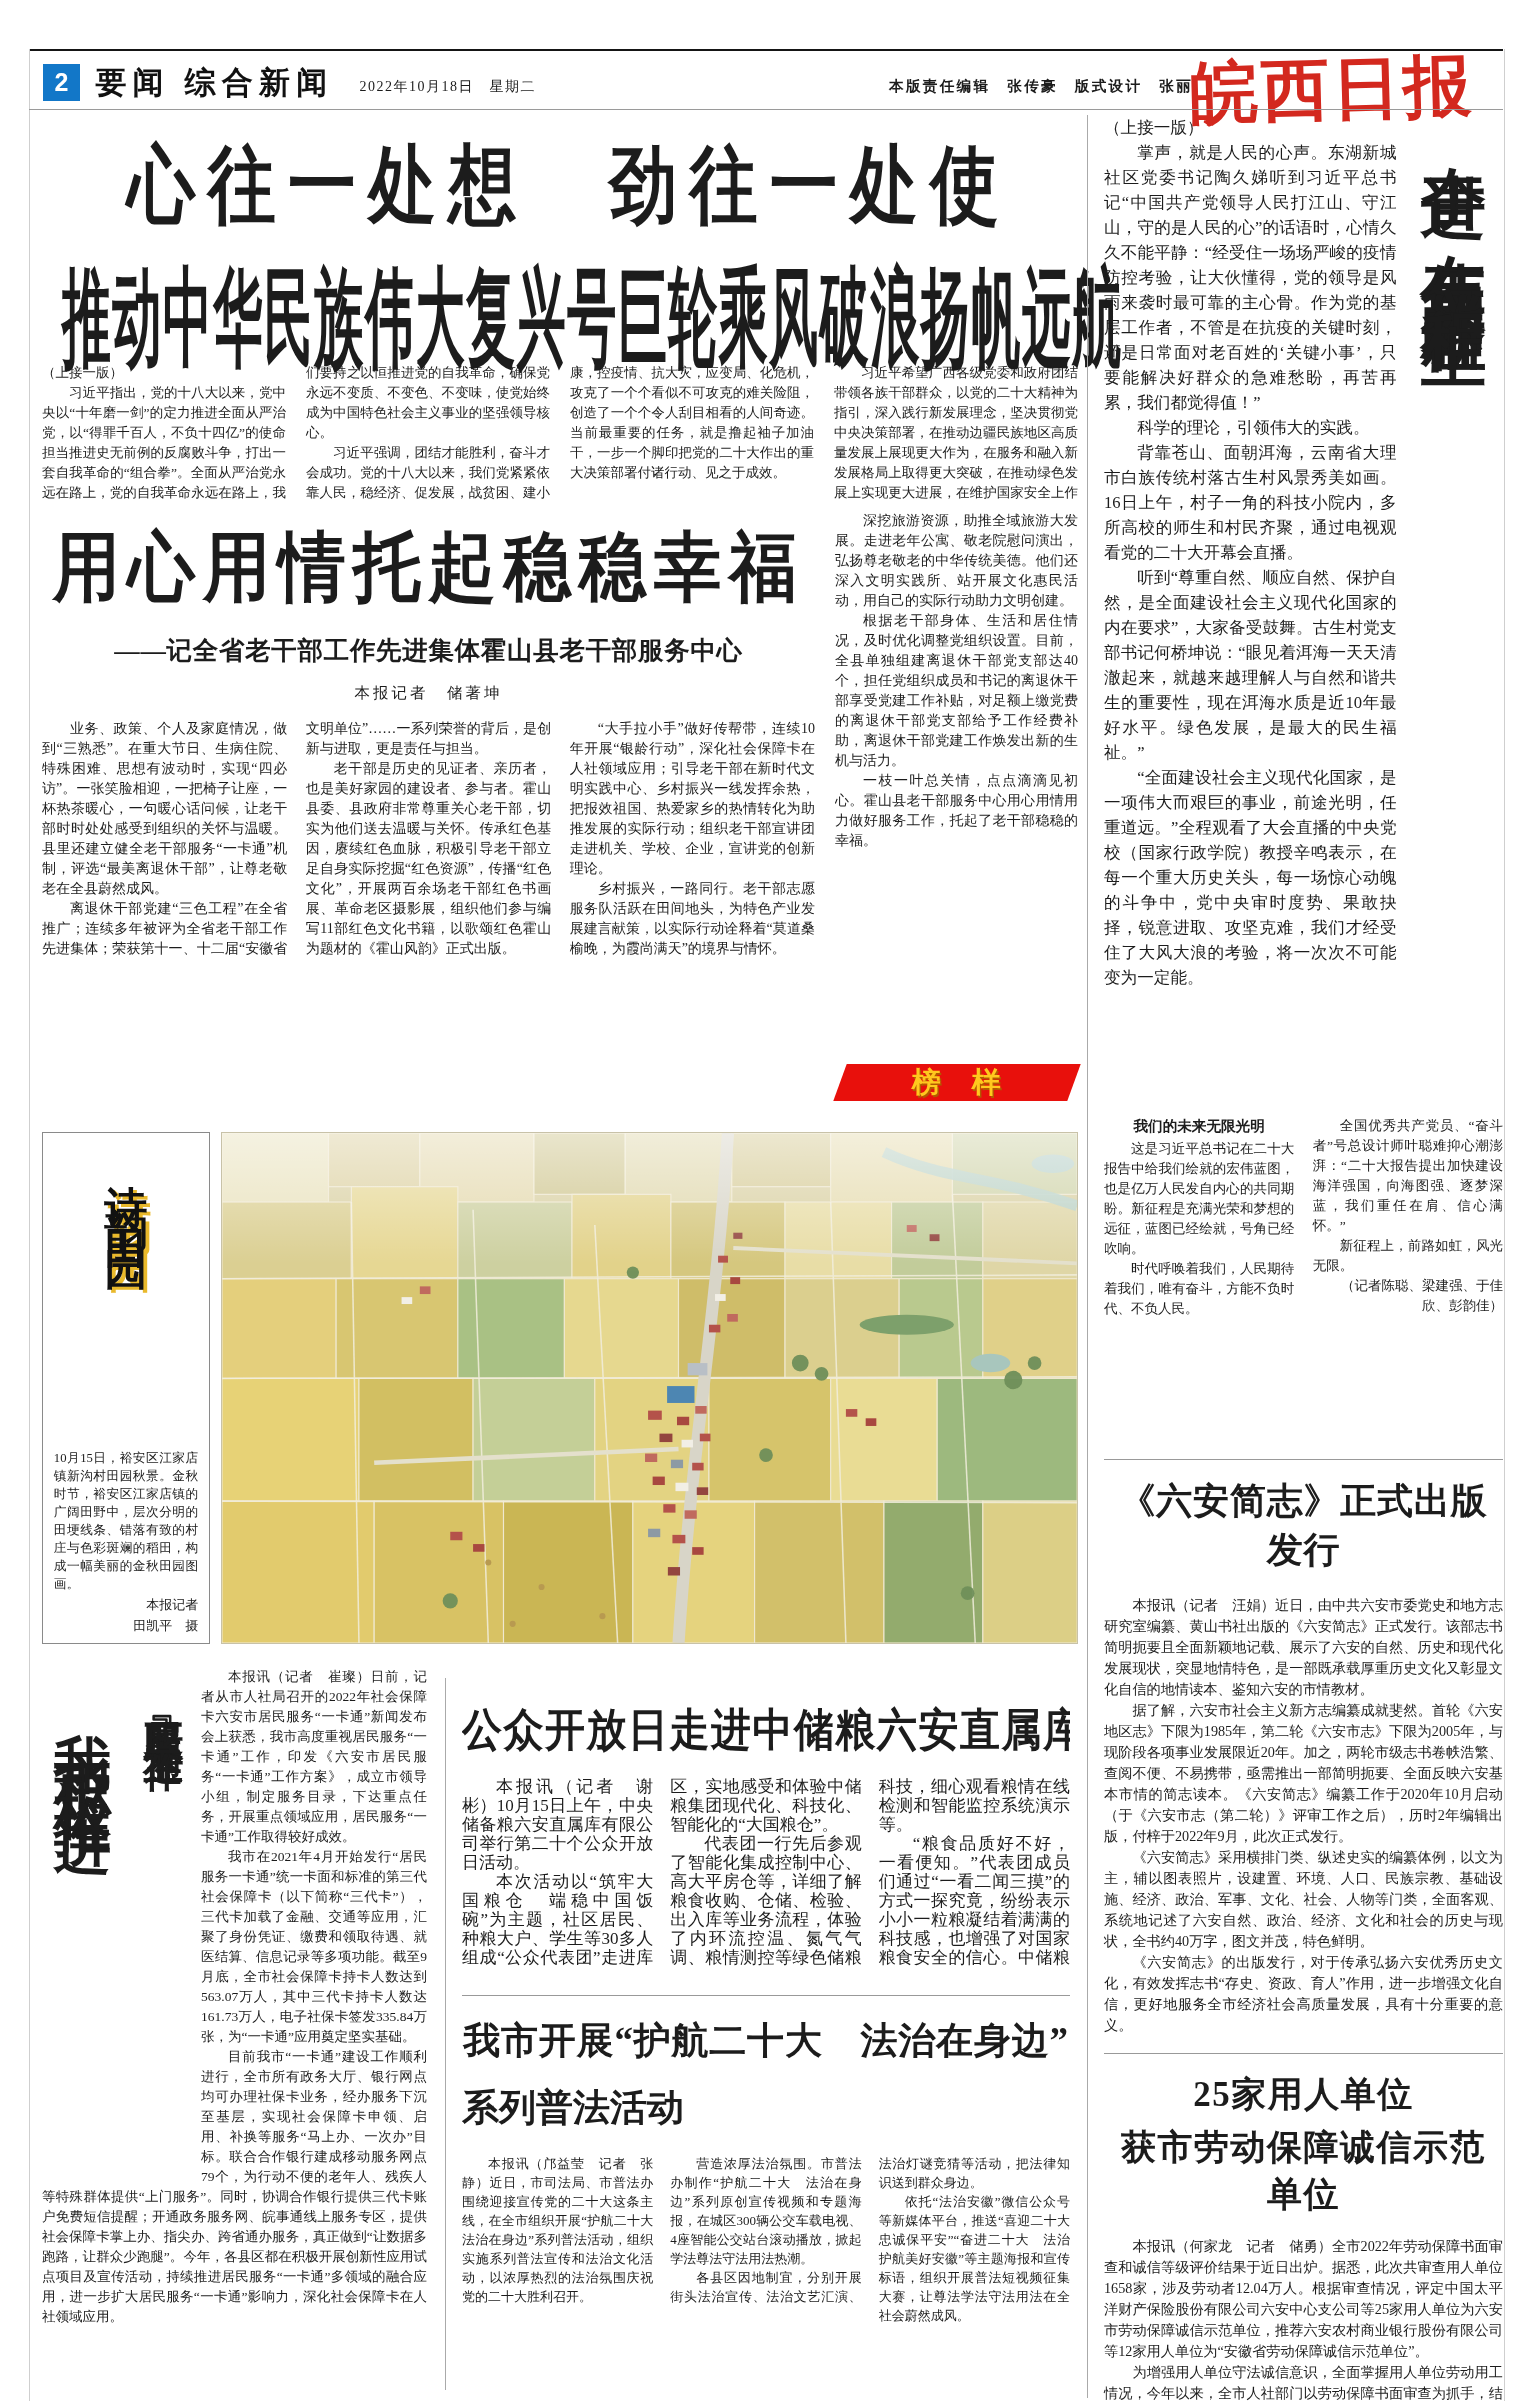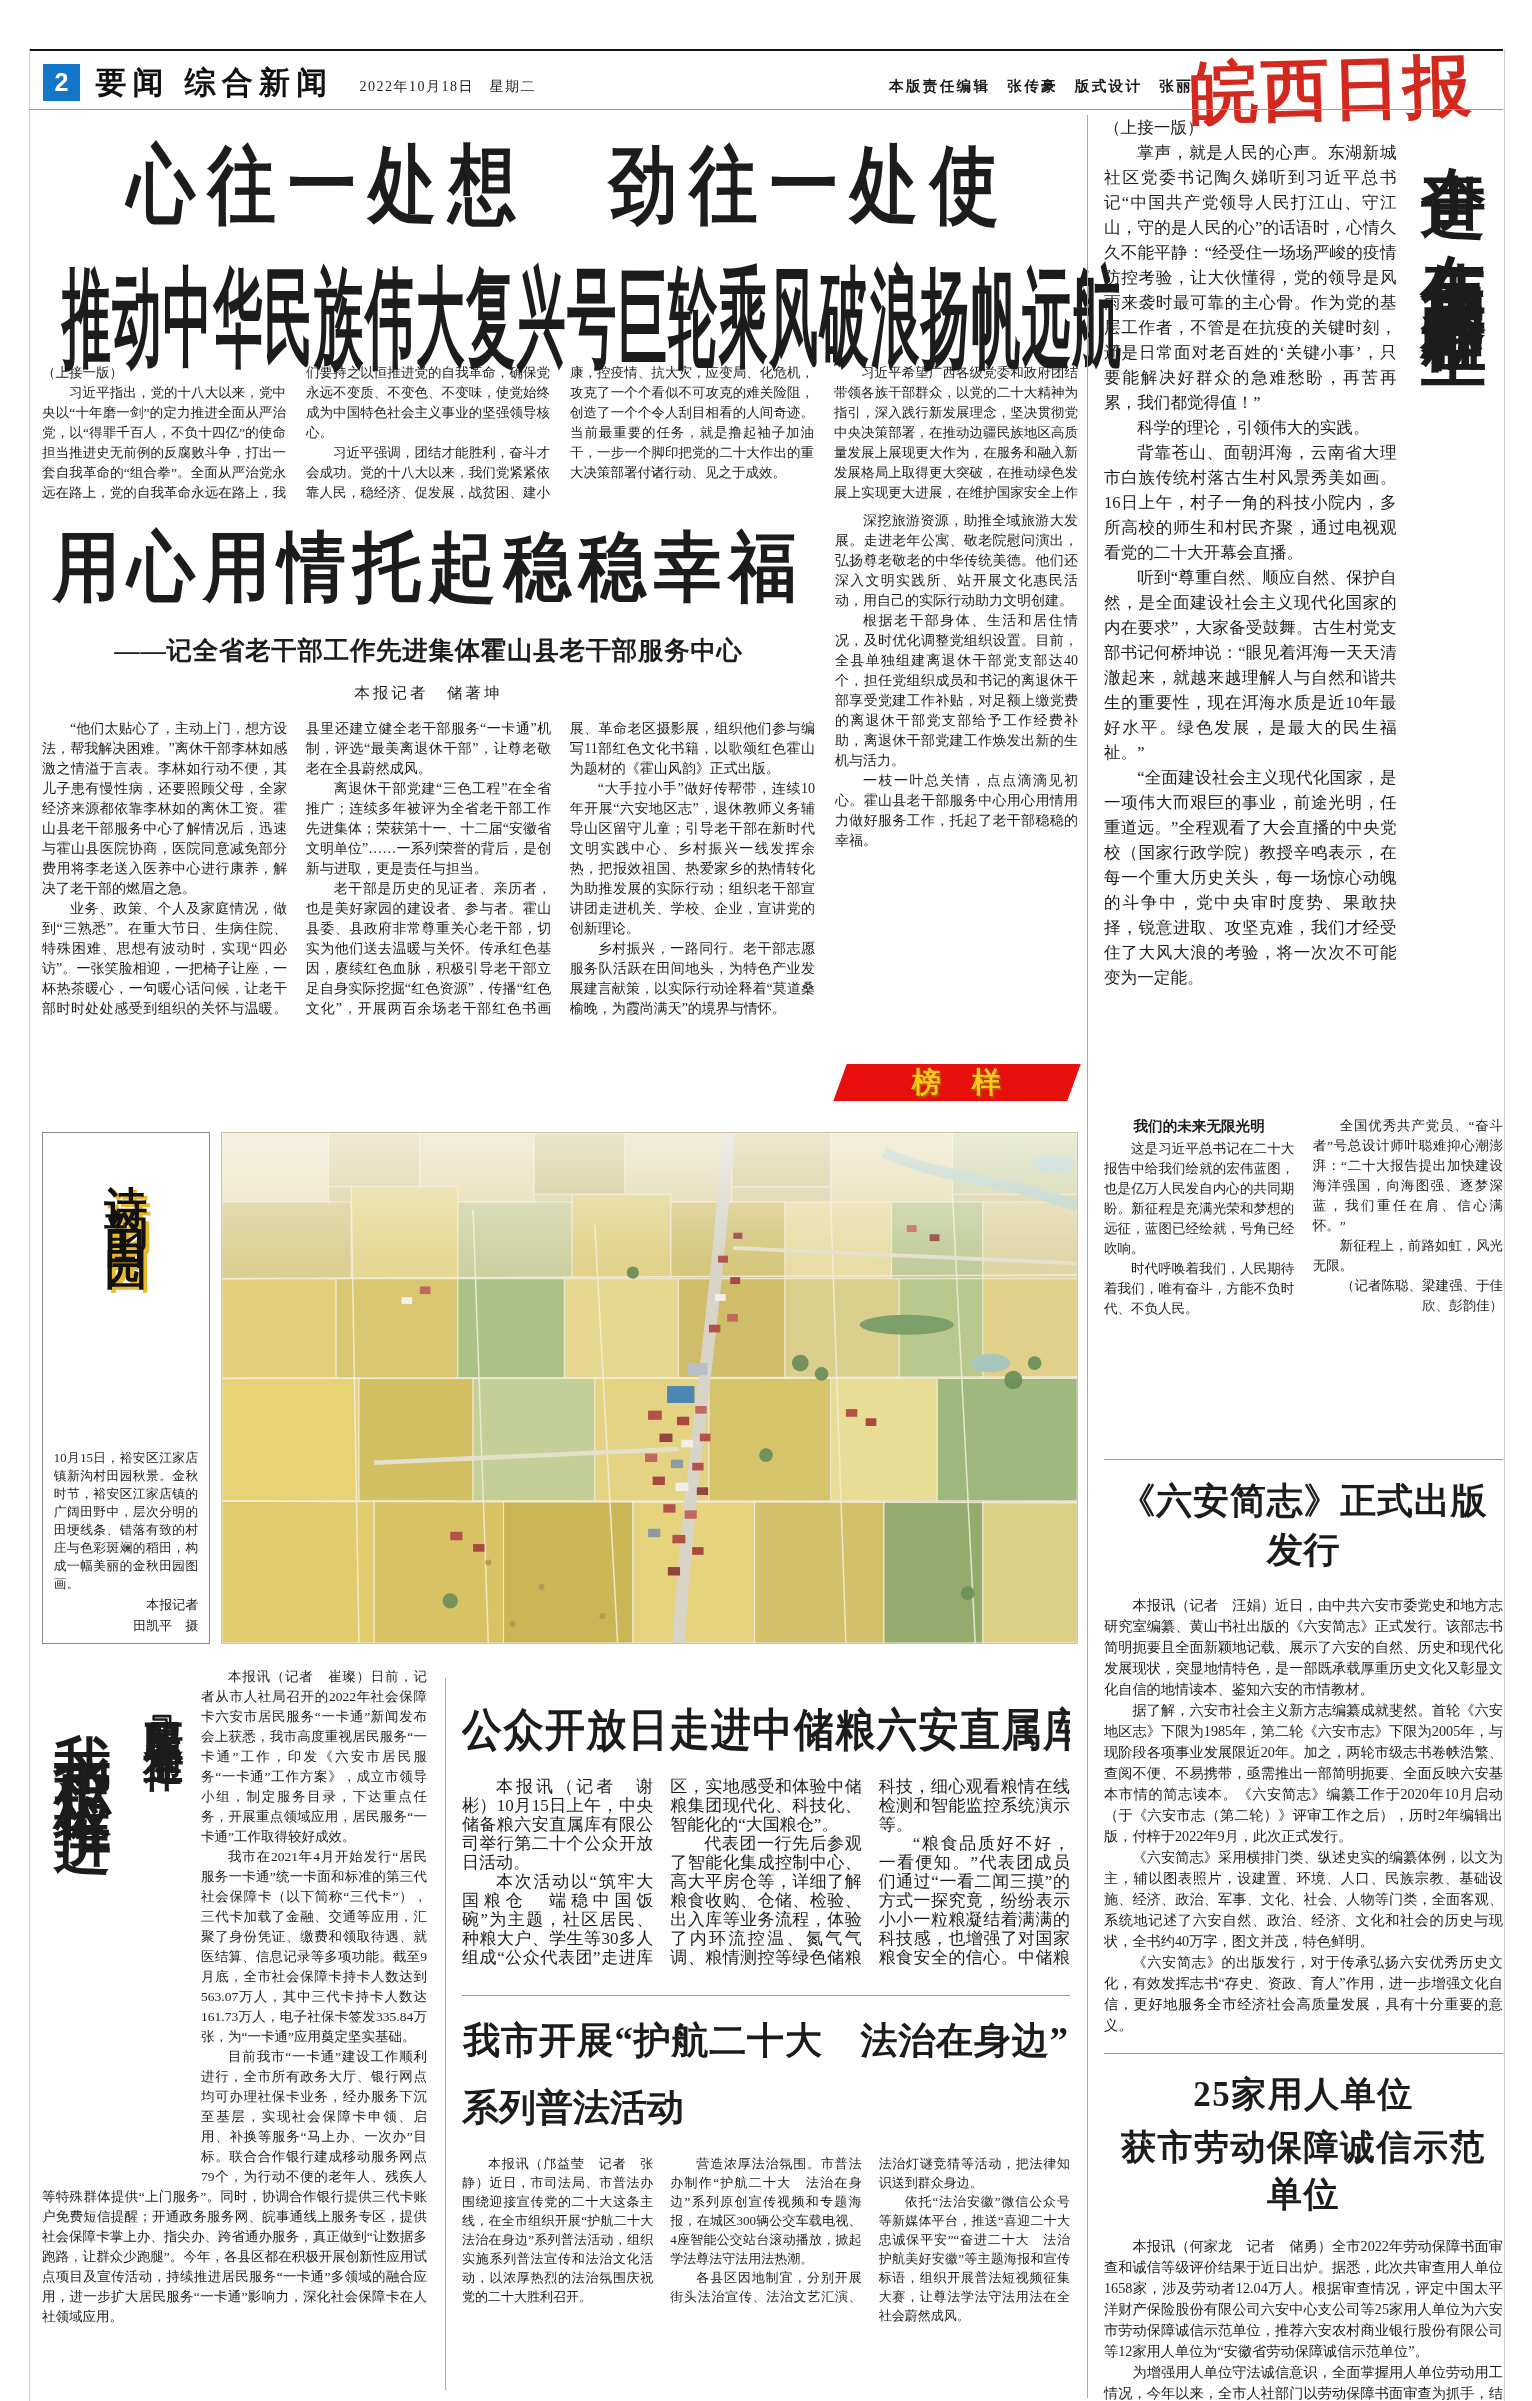--- a/index.html
+++ b/index.html
@@ -122,25 +122,24 @@
       <p>习近平强调，团结才能胜利，奋斗才会成功。党的十八大以来，我们党紧紧依靠人民，稳经济、促发展，战贫困、建小康，控疫情、抗大灾，应变局、化危机，攻克了一个个看似不可攻克的难关险阻，创造了一个个令人刮目相看的人间奇迹。当前最重要的任务，就是撸起袖子加油干，一步一个脚印把党的二十大作出的重大决策部署付诸行动、见之于成效。</p>
       <p>习近平希望广西各级党委和政府团结带领各族干部群众，以党的二十大精神为指引，深入践行新发展理念，坚决贯彻党中央决策部署，在推动边疆民族地区高质量发展上展现更大作为，在服务和融入新发展格局上取得更大突破，在推动绿色发展上实现更大进展，在维护国家安全上作出更大贡献，在推进全面从严治党上取得更大成效，奋力开创新时代壮美广西建设新局面。</p>
     </div>
 
   <section id="feature">
     <div class="feat-left">
       <h2 class="feat-title"><span>用心用情托起稳稳幸福</span></h2>
       <div class="feat-sub">——记全省老干部工作先进集体霍山县老干部服务中心</div>
       <div class="feat-by">本报记者　储著坤</div>
       <div class="feat-cols">
-          <p>“他们太贴心了，主动上门，想方设法，帮我解决困难。”离休干部李林如感激之情溢于言表。李林如行动不便，其儿子患有慢性病，还要照顾父母，全家经济来源都依靠李林如的离休工资。霍山县老干部服务中心了解情况后，迅速与霍山县医院协商，医院同意减免部分费用将李老送入医养中心进行康养，解决了老干部的燃眉之急。</p>
           <p>业务、政策、个人及家庭情况，做到“三熟悉”。在重大节日、生病住院、特殊困难、思想有波动时，实现“四必访”。一张笑脸相迎，一把椅子让座，一杯热茶暖心，一句暖心话问候，让老干部时时处处感受到组织的关怀与温暖。县里还建立健全老干部服务“一卡通”机制，评选“最美离退休干部”，让尊老敬老在全县蔚然成风。</p>
           <p>离退休干部党建“三色工程”在全省推广；连续多年被评为全省老干部工作先进集体；荣获第十一、十二届“安徽省文明单位”……一系列荣誉的背后，是创新与进取，更是责任与担当。</p>
           <p>老干部是历史的见证者、亲历者，也是美好家园的建设者、参与者。霍山县委、县政府非常尊重关心老干部，切实为他们送去温暖与关怀。传承红色基因，赓续红色血脉，积极引导老干部立足自身实际挖掘“红色资源”，传播“红色文化”，开展两百余场老干部红色书画展、革命老区摄影展，组织他们参与编写11部红色文化书籍，以歌颂红色霍山为题材的《霍山风韵》正式出版。</p>
-          <p>“大手拉小手”做好传帮带，连续10年开展“六安地区志”，退休教师义务辅导山区留守儿童；引导老干部在新时代文明实践中心、乡村振兴一线发挥余热，把报效祖国、热爱家乡的热情转化为助推发展的实际行动；组织老干部宣讲团走进机关、学校、企业，宣讲党的创新理论。</p>
+          <p>“大手拉小手”做好传帮带，连续10年开展“银龄行动”，深化社会保障卡在人社领域应用；引导老干部在新时代文明实践中心、乡村振兴一线发挥余热，把报效祖国、热爱家乡的热情转化为助推发展的实际行动；组织老干部宣讲团走进机关、学校、企业，宣讲党的创新理论。</p>
           <p>乡村振兴，一路同行。老干部志愿服务队活跃在田间地头，为特色产业发展建言献策，以实际行动诠释着“莫道桑榆晚，为霞尚满天”的境界与情怀。</p>
         </div>
     </div>
     <div class="feat-right">
       <div class="feat-side">
           <p>深挖旅游资源，助推全域旅游大发展。走进老年公寓、敬老院慰问演出，弘扬尊老敬老的中华传统美德。他们还深入文明实践所、站开展文化惠民活动，用自己的实际行动助力文明创建。</p>
           <p>根据老干部身体、生活和居住情况，及时优化调整党组织设置。目前，全县单独组建离退休干部党支部达40个，担任党组织成员和书记的离退休干部享受党建工作补贴，对足额上缴党费的离退休干部党支部给予工作经费补助，离退休干部党建工作焕发出新的生机与活力。</p>
           <p>一枝一叶总关情，点点滴滴见初心。霍山县老干部服务中心用心用情用力做好服务工作，托起了老干部稳稳的幸福。</p>
         </div>
       <div class="badge">

